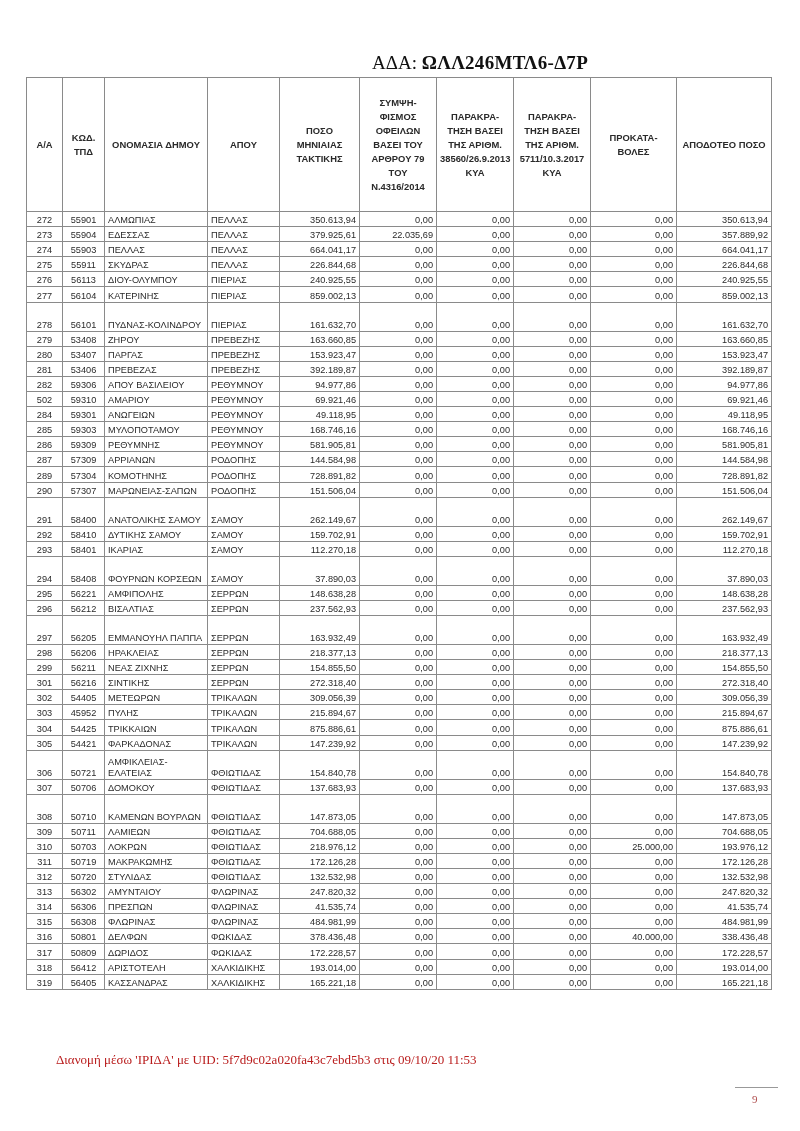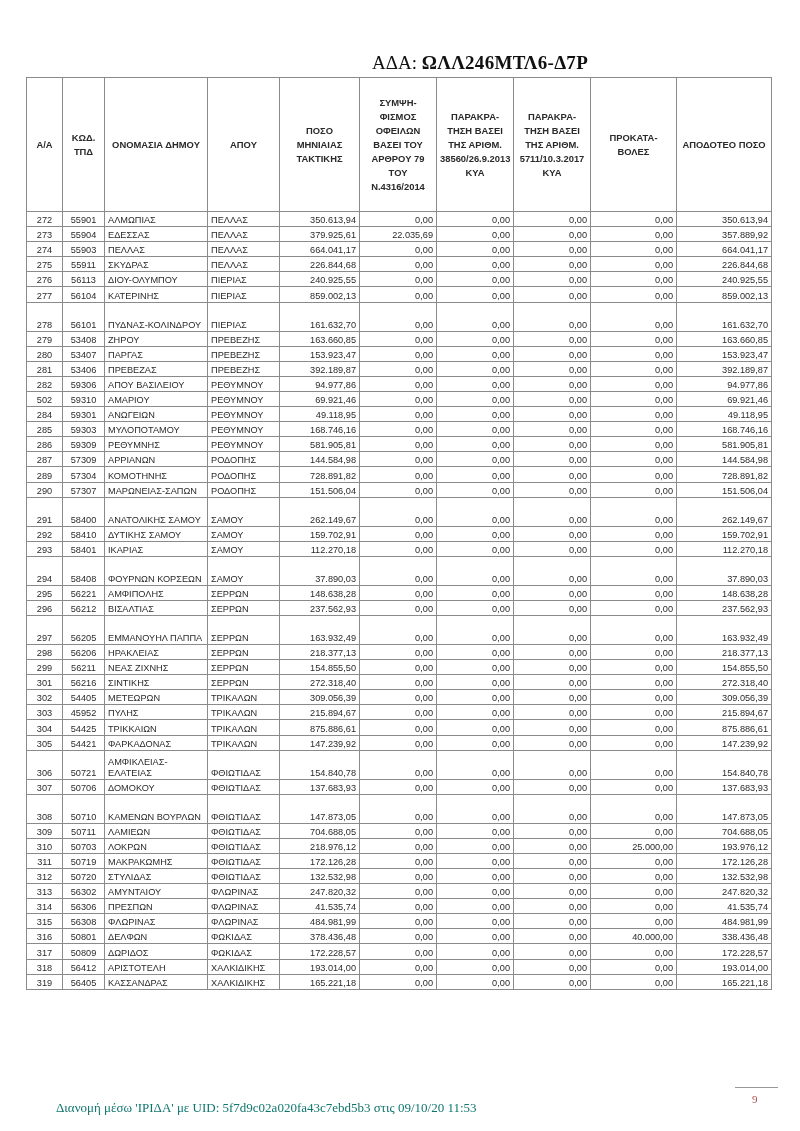--- a/index.html
+++ b/index.html
@@ -7,21 +7,21 @@
   .ada { position: absolute; left: 372px; top: 44px; font-family: "Liberation Serif", serif; font-size: 19px; color: #111; margin-top: 8px; }
   .ada b { font-weight: bold; letter-spacing: 0.3px; }
   table.t { position: absolute; left: 26px; top: 77px; border-collapse: collapse; table-layout: fixed; width: 745px; }
   table.t th, table.t td { border: 1px solid #8a8a8a; font-size: 9.2px; line-height: 11px; padding: 0 3px; color: #2a2a2a; }
   table.t th { font-weight: bold; text-align: center; vertical-align: middle; height: 133px; font-size: 9.4px; line-height: 14px; }
   table.t td { height: 14.1px; vertical-align: bottom; white-space: nowrap; }
   table.t tr.tall td { height: 28px; white-space: normal; }
   td.c { text-align: center; }
   td.l { text-align: left; }
   td.r { text-align: right; }
-  .footer { position: absolute; left: 56px; top: 1052px; font-family: "Liberation Serif", serif; font-size: 13px; color: #0f766e; margin-top: 48px; }
+  .footer { position: absolute; left: 56px; top: 1052px; font-family: "Liberation Serif", serif; font-size: 13px; color: #b91c1c; }
   .pgline { position: absolute; left: 735px; top: 1087px; width: 43px; height: 1px; background: #999; }
   .pgnum { position: absolute; left: 752px; top: 1093px; font-size: 11px; color: #b05050; font-family: "Liberation Serif", serif; }
 </style>
 </head>
 <body>
 
 <div class="ada"><span>ΑΔΑ: </span><b>ΩΛΛ246ΜΤΛ6-Δ7Ρ</b></div>
 
 <table class="t">
   <colgroup>

